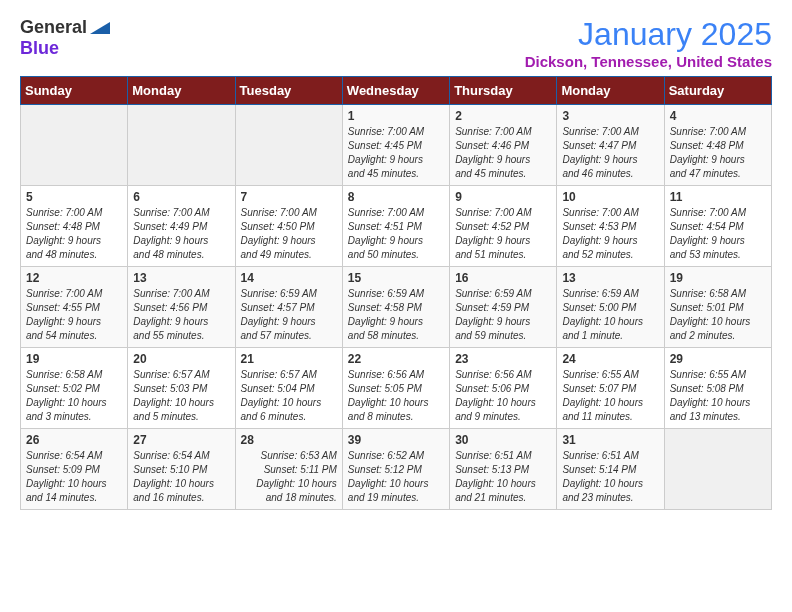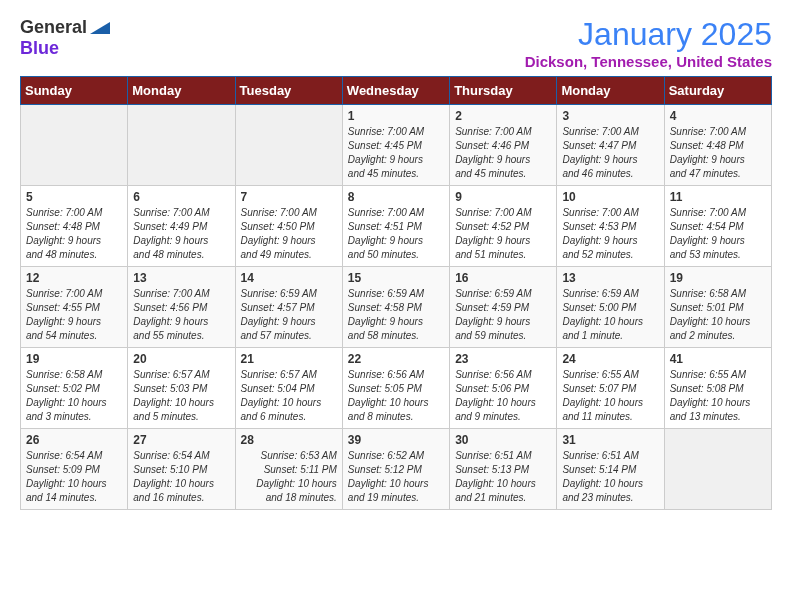--- a/index.html
+++ b/index.html
@@ -296,21 +296,21 @@
 and 9 minutes.</div>
           </td>
           <td>
             <span class="day-number">24</span>
             <div class="day-info" style="white-space: pre-wrap;">Sunrise: 6:55 AM
 Sunset: 5:07 PM
 Daylight: 10 hours
 and 11 minutes.</div>
           </td>
           <td>
-            <span class="day-number">41</span>
+            <span class="day-number">29</span>
             <div class="day-info" style="white-space: pre-wrap;">Sunrise: 6:55 AM
 Sunset: 5:08 PM
 Daylight: 10 hours
 and 13 minutes.</div>
           </td>
         </tr>
         <tr>
           <td>
             <span class="day-number">26</span>
             <div class="day-info" style="white-space: pre-wrap;">Sunrise: 6:54 AM

